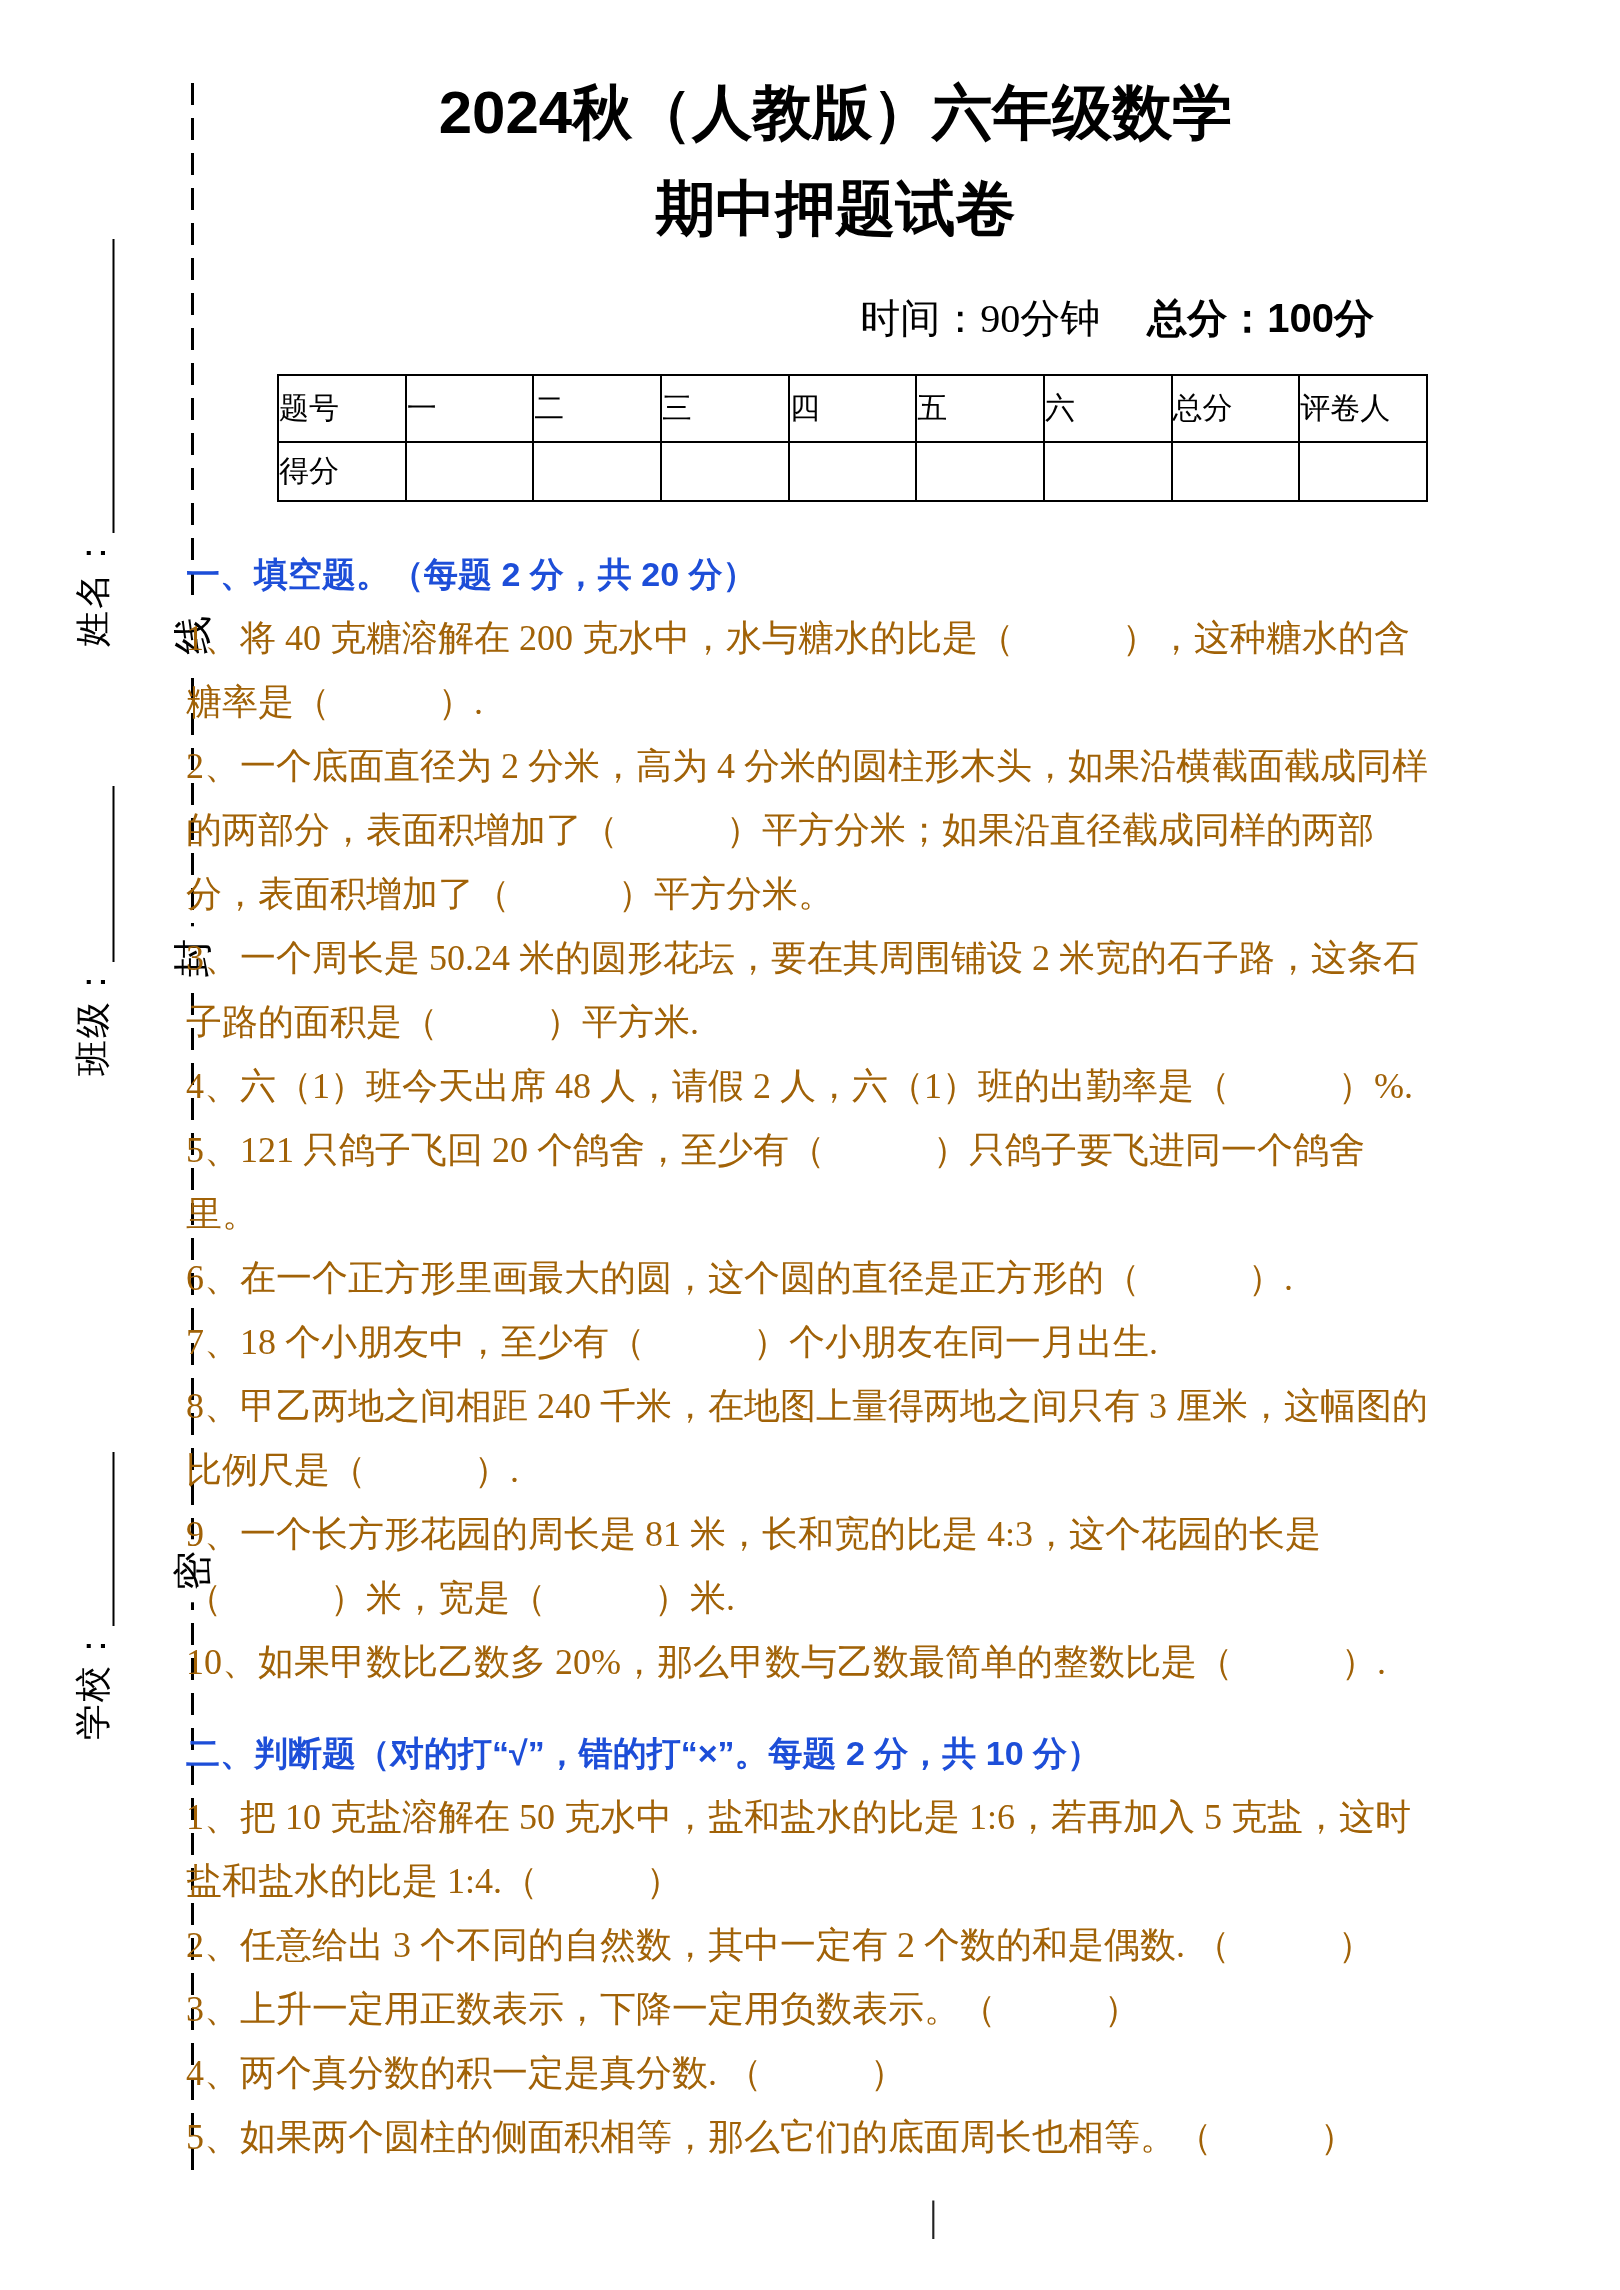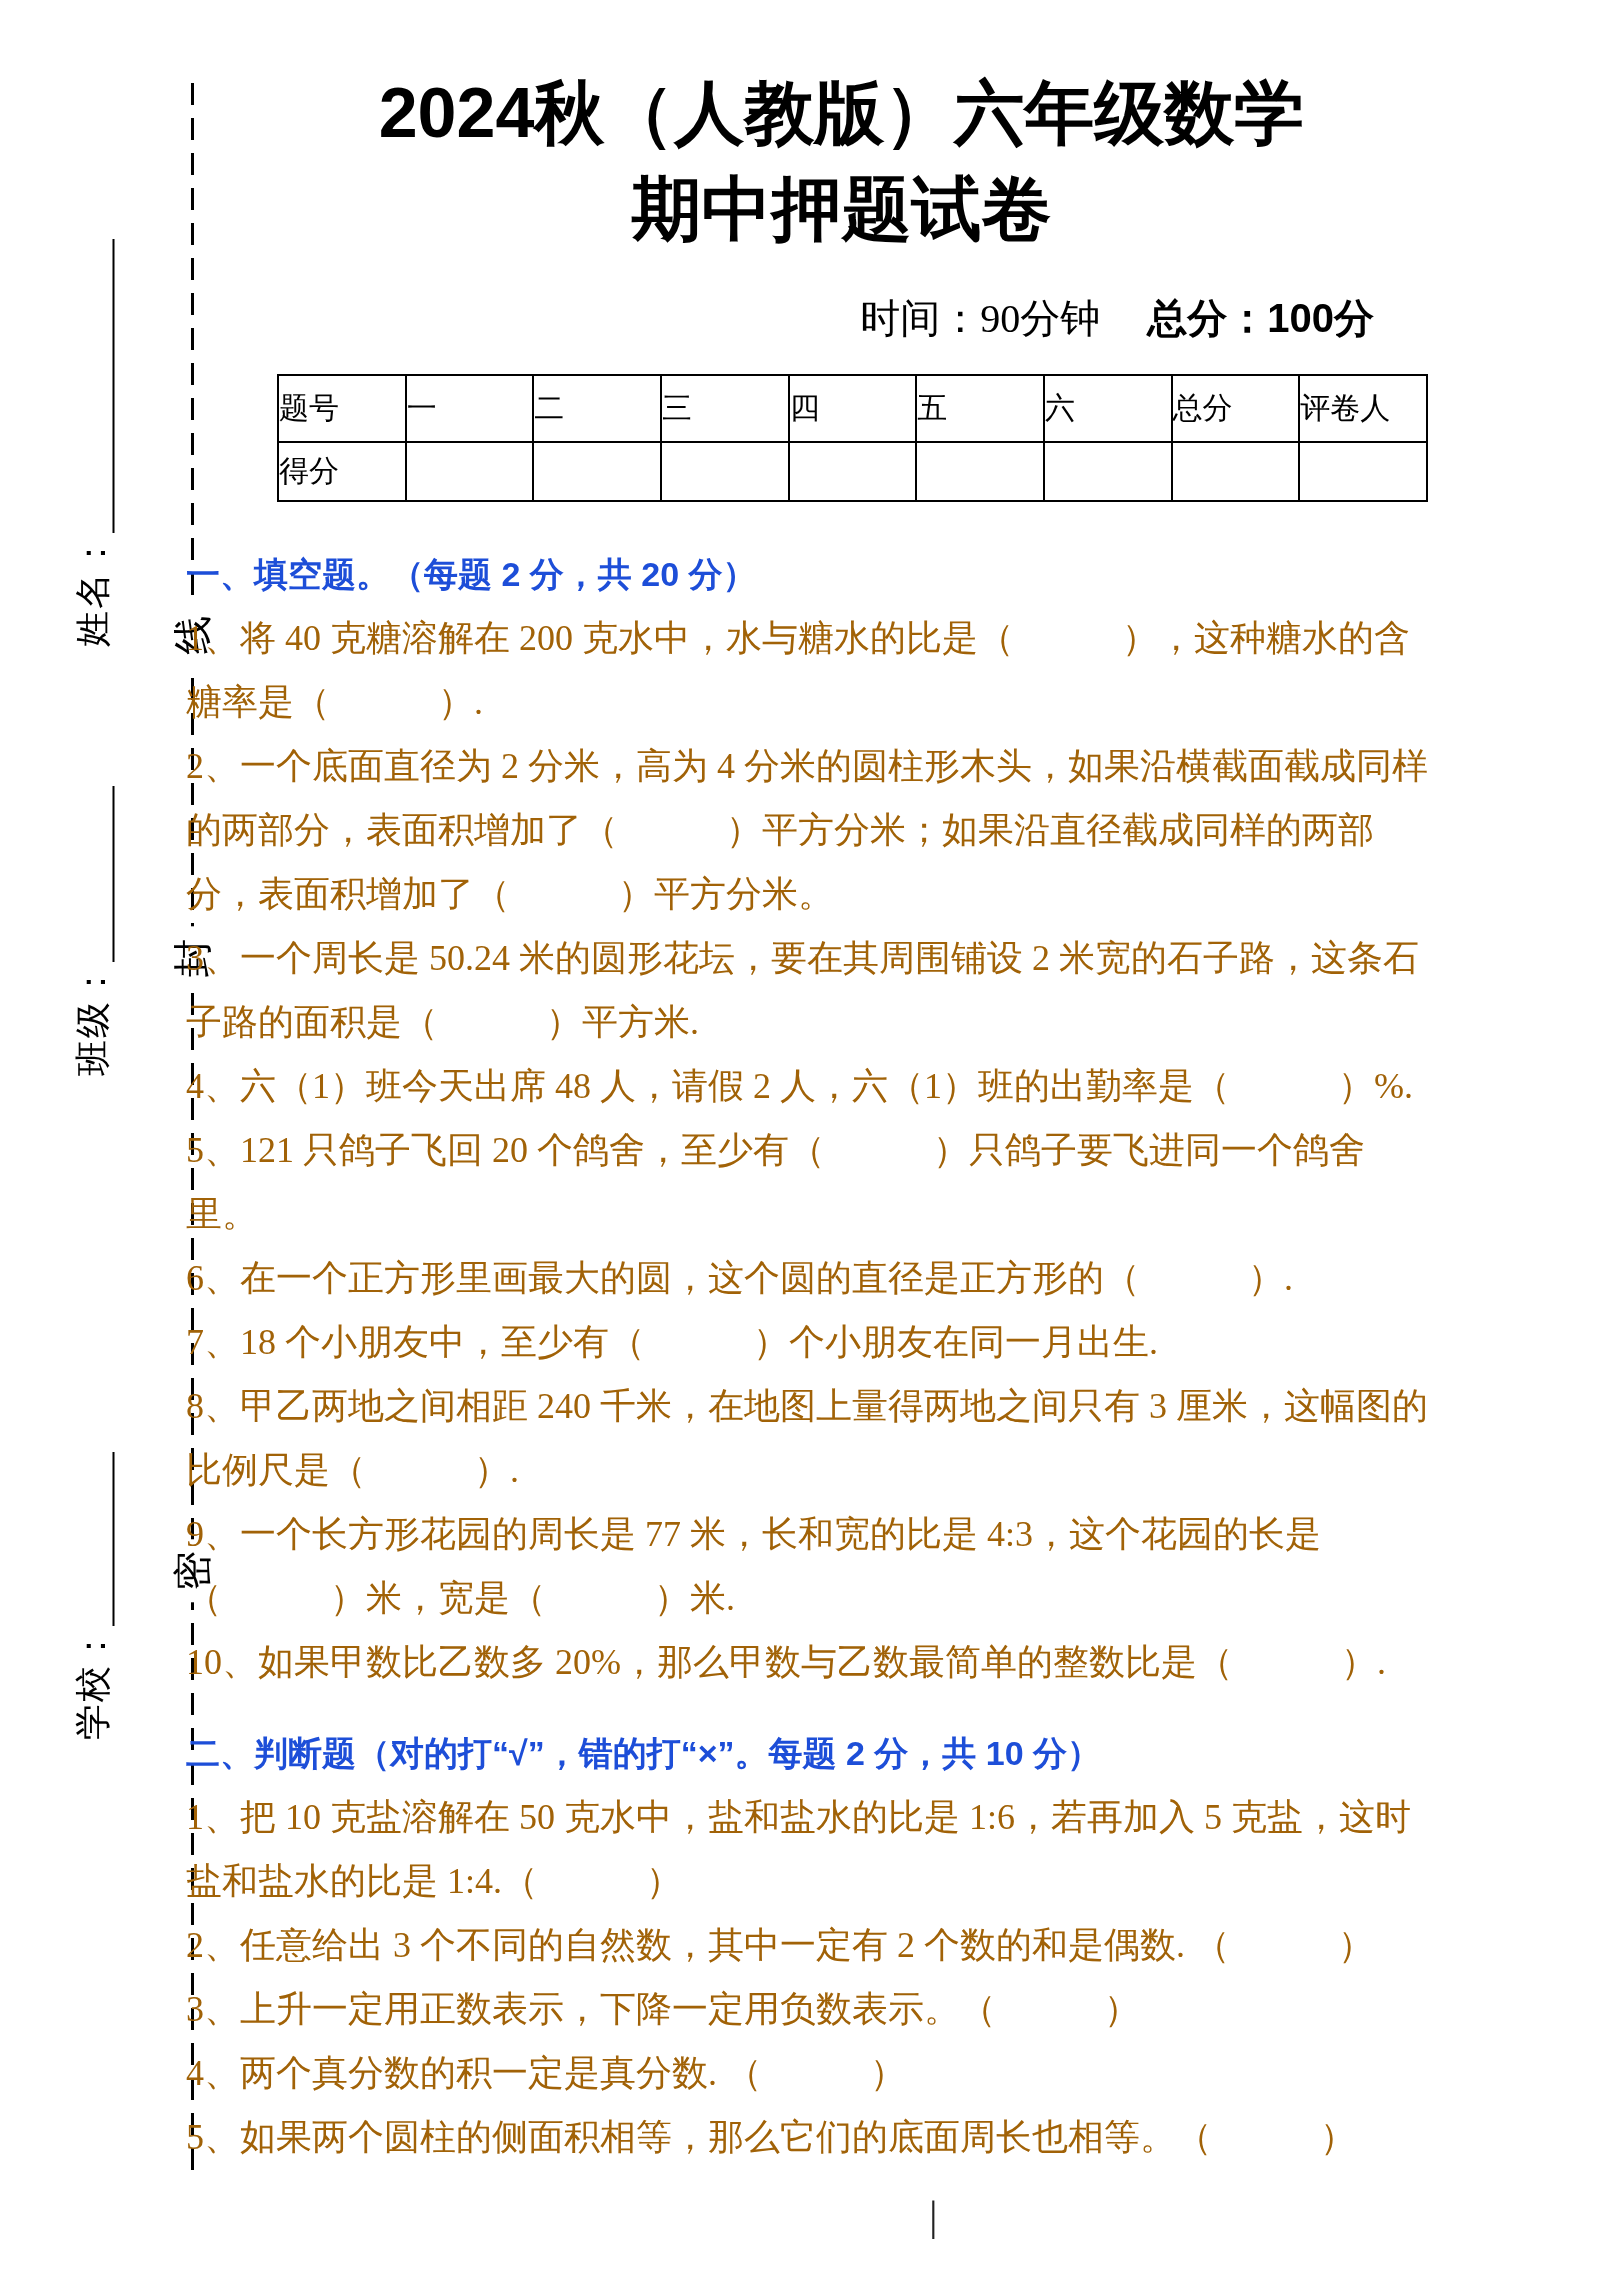--- a/index.html
+++ b/index.html
@@ -36,24 +36,24 @@
   .seal-field.f3 { top:1596px; }
   .blank-rule {
     display:inline-block; height:2px; background:#000; vertical-align:-9.8px;
   }
   .seal-field.f1 .blank-rule { width:294px; }
   .seal-field.f2 .blank-rule { width:176px; }
   .seal-field.f3 .blank-rule { width:174px; }
 
   
   .title-block {
-    position:absolute; left:180px; top:65px; width:1323px;
+    position:absolute; left:174px; top:65px; width:1323px;
     text-align:center;
     font-family:"Liberation Sans","DejaVu Sans",sans-serif;
-    font-weight:bold; font-size:70px; line-height:96px; color:#000;
+    font-weight:bold; font-size:60px; line-height:96px; color:#000;
   }
   .meta-line {
     position:absolute; left:186px; top:294px; width:1188px;
     text-align:right; font-size:40px; line-height:49px; white-space:nowrap;
   }
   .meta-time { font-family:"Liberation Serif","DejaVu Serif",serif; }
   .meta-total {
     font-family:"Liberation Sans","DejaVu Sans",sans-serif;
     font-weight:bold; margin-left:47px;
   }
@@ -157,21 +157,21 @@
     <div class="qline">分，表面积增加了（　　　）平方分米。</div>
     <div class="qline">3、一个周长是 50.24 米的圆形花坛，要在其周围铺设 2 米宽的石子路，这条石</div>
     <div class="qline">子路的面积是（　　　）平方米.</div>
     <div class="qline">4、六（1）班今天出席 48 人，请假 2 人，六（1）班的出勤率是（　　　）%.</div>
     <div class="qline">5、121 只鸽子飞回 20 个鸽舍，至少有（　　　）只鸽子要飞进同一个鸽舍</div>
     <div class="qline">里。</div>
     <div class="qline">6、在一个正方形里画最大的圆，这个圆的直径是正方形的（　　　）.</div>
     <div class="qline">7、18 个小朋友中，至少有（　　　）个小朋友在同一月出生.</div>
     <div class="qline">8、甲乙两地之间相距 240 千米，在地图上量得两地之间只有 3 厘米，这幅图的</div>
     <div class="qline">比例尺是（　　　）.</div>
-    <div class="qline">9、一个长方形花园的周长是 77 米，长和宽的比是 4:3，这个花园的长是</div>
+    <div class="qline">9、一个长方形花园的周长是 81 米，长和宽的比是 4:3，这个花园的长是</div>
     <div class="qline">（　　　）米，宽是（　　　）米.</div>
     <div class="qline">10、如果甲数比乙数多 20%，那么甲数与乙数最简单的整数比是（　　　）.</div>
 
     <div class="sec-heading second">二、判断题（对的打“√”，错的打“×”。每题 2 分，共 10 分）</div>
     <div class="qline">1、把 10 克盐溶解在 50 克水中，盐和盐水的比是 1:6，若再加入 5 克盐，这时</div>
     <div class="qline">盐和盐水的比是 1:4.（　　　）</div>
     <div class="qline">2、任意给出 3 个不同的自然数，其中一定有 2 个数的和是偶数. （　　　）</div>
     <div class="qline">3、上升一定用正数表示，下降一定用负数表示。（　　　）</div>
     <div class="qline">4、两个真分数的积一定是真分数. （　　　）</div>
     <div class="qline">5、如果两个圆柱的侧面积相等，那么它们的底面周长也相等。（　　　）</div>

